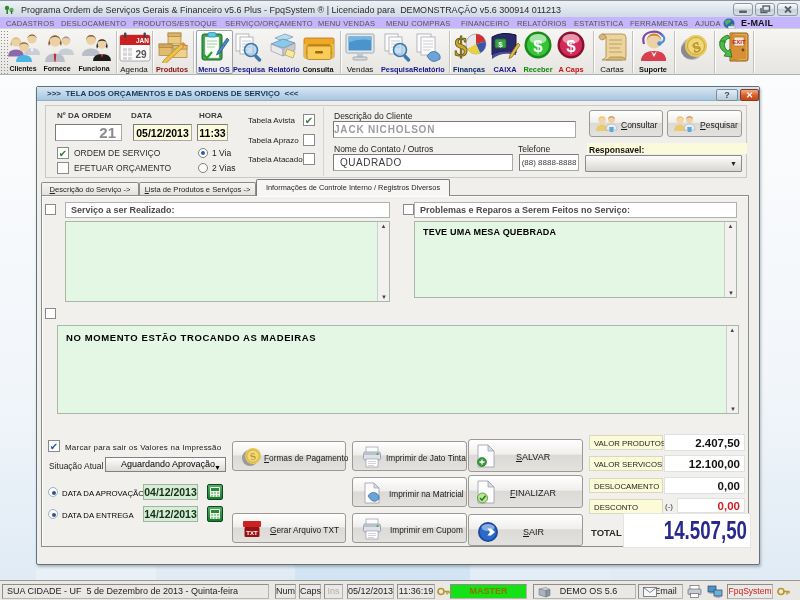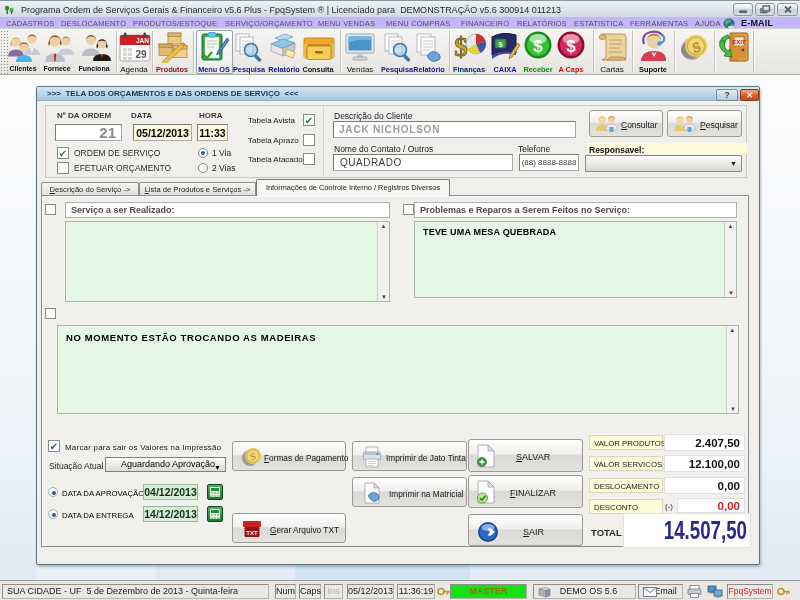--- a/index.html
+++ b/index.html
@@ -363,21 +363,21 @@
   <div class="lbl2" style="left:175px;top:61px">1 Via</div>
   <div class="radio" style="left:161px;top:76px"></div>
   <div class="lbl2" style="left:175px;top:76px">2 Vias</div>
   <div class="lbl2" style="left:211px;top:29px;font-size:8px">Tabela Avista</div>
   <div class="cb" style="left:266px;top:27px">✔</div>
   <div class="lbl2" style="left:211px;top:49px;font-size:8px">Tabela Aprazo</div>
   <div class="cb" style="left:266px;top:47px"></div>
   <div class="lbl2" style="left:211px;top:68px;font-size:8px">Tabela Atacado</div>
   <div class="cb" style="left:266px;top:66px"></div>
   <div class="lbl2" style="left:297px;top:24px">Descrição do Cliente</div>
-  <div class="inp" style="left:296px;top:34px;width:243px;height:17px;font-size:10px;font-weight:bold;color:#9c9c9c;letter-spacing:.8px;line-height:16px;padding-left:5px">JACK NICHOLSON</div>
+  <div class="inp" style="left:296px;top:34px;width:243px;height:17px;font-size:10px;font-weight:bold;color:#9c9c9c;letter-spacing:.8px;line-height:16px;">JACK NICHOLSON</div>
   <div class="lbl2" style="left:297px;top:57px">Nome do Contato / Outros</div>
   <div class="inp" style="left:296px;top:67px;width:180px;height:17px;font-size:10px;color:#3c3c3c;letter-spacing:.5px;line-height:16px;padding-left:6px">QUADRADO</div>
   <div class="lbl2" style="left:481px;top:57px">Telefone</div>
   <div class="inp" style="left:482px;top:67px;width:60px;height:17px;font-size:8px;color:#3c3c3c;text-align:center;line-height:16px;white-space:nowrap">(88) 8888-8888</div>
   <div class="btn" style="left:552px;top:23px;width:74px;height:27px">
     <svg class="abs" style="left:5px;top:4px" width="24" height="19" viewBox="0 0 24 19">
         <circle cx="7" cy="5.2" r="3.6" fill="#f2d6a8"></circle>
         <path d="M3.4 5a3.6 3.6 0 0 1 7.2 0q-.8-2.6-3.6-2.4q-2.8-.2-3.6 2.4z" fill="#e8c34a"></path>
         <path d="M1 16 Q1 9.5 7 9.5 Q13 9.5 13 16Z" fill="#e8ca70"></path>
         <circle cx="16.5" cy="4.7" r="3.3" fill="#f0d0a0"></circle>
@@ -508,20 +508,35 @@
         <rect x="1.5" y="6" width="17" height="3" rx="1.5" fill="#b8c2cc"></rect>
         <circle cx="15.5" cy="8" r="1" fill="#4a9a4a"></circle>
         <rect x="4" y="13" width="12" height="8" fill="#fff" stroke="#99a" stroke-width=".7"></rect>
         <g stroke="#bbc" stroke-width=".7">
           <line x1="6" y1="15.5" x2="14" y2="15.5"></line>
           <line x1="6" y1="17.5" x2="14" y2="17.5"></line>
           <line x1="6" y1="19.5" x2="12" y2="19.5"></line>
         </g>
       </svg>
       <span class="abs" style="left:33px;top:11px;font-size:8.3px">Imprimir de Jato Tinta</span>
+    </div>
+  <div class="btn" style="left:315px;top:426px;width:115px;height:30px;z-index:4">
+      <svg class="abs" style="left:9px;top:4px" width="20" height="22" viewBox="0 0 20 22">
+        <rect x="4" y="1" width="12" height="6" fill="#fcfcfc" stroke="#99a" stroke-width=".7"></rect>
+        <rect x="1.5" y="6" width="17" height="8" rx="1.5" fill="#dde2e8" stroke="#8a94a0" stroke-width=".8"></rect>
+        <rect x="1.5" y="6" width="17" height="3" rx="1.5" fill="#b8c2cc"></rect>
+        <circle cx="15.5" cy="8" r="1" fill="#4a9a4a"></circle>
+        <rect x="4" y="13" width="12" height="8" fill="#fff" stroke="#99a" stroke-width=".7"></rect>
+        <g stroke="#bbc" stroke-width=".7">
+          <line x1="6" y1="15.5" x2="14" y2="15.5"></line>
+          <line x1="6" y1="17.5" x2="14" y2="17.5"></line>
+          <line x1="6" y1="19.5" x2="12" y2="19.5"></line>
+        </g>
+      </svg>
+      <span class="abs" style="left:37px;top:11px;font-size:8.3px">Imprimir em Cupom</span>
     </div>
   <div class="btn" style="left:431px;top:352px;width:115px;height:33px;z-index:4">
       <svg class="abs" style="left:6px;top:4px" width="22" height="24" viewBox="0 0 22 24">
         <path d="M3 1h10l6 6v16h-16z" fill="#fdfdfd" stroke="#99a" stroke-width=".8"></path>
         <path d="M13 1l6 6h-6z" fill="#d8dde4" stroke="#99a" stroke-width=".7"></path>
         <circle cx="7" cy="18" r="4.5" fill="#3a9a3a" stroke="#1a6a1a" stroke-width=".6"></circle>
         <path d="M7 15.5v5M4.5 18h5" stroke="#fff" stroke-width="1.3"></path>
       </svg>
       <span class="abs" style="left:47px;top:12px;font-size:9px"><u>S</u>ALVAR</span>
     </div>

